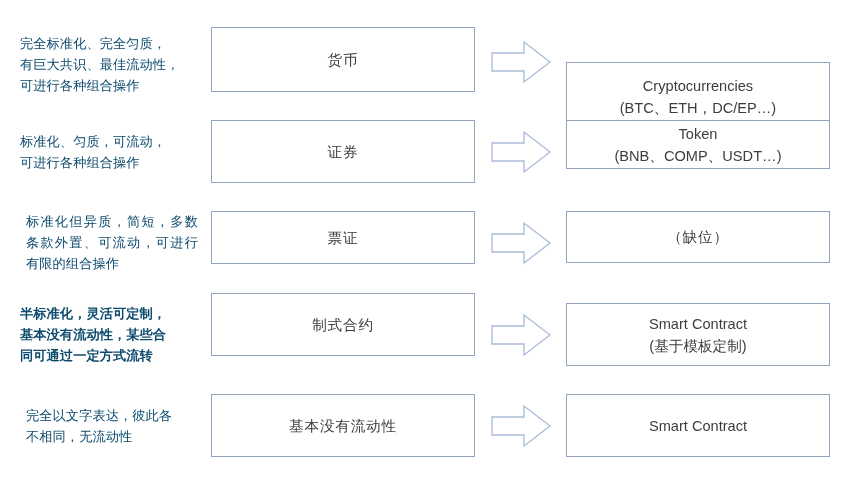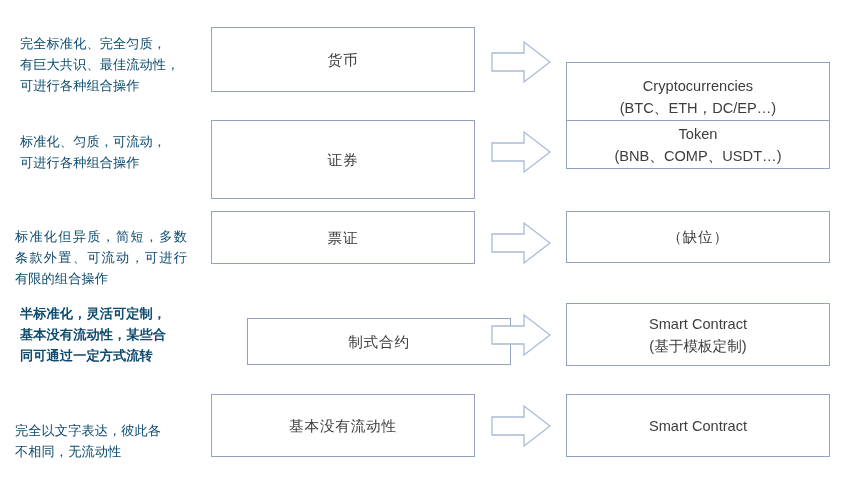--- a/index.html
+++ b/index.html
@@ -40,23 +40,22 @@
     line-height: 21px;
     letter-spacing: 0.1px;
     white-space: pre-line;
     text-align: left;
   }
   .desc.justify {
     text-align: justify;
     text-align-last: left;
   }
   .desc.indent {
-    left: 15px;
+    left: 26px;
     width: 172px;
-    margin-top: 15px;
   }
 
   
   .box {
     position: absolute;
     box-sizing: border-box;
     background: #ffffff;
     border: 1.2px solid #93a3bd;
     display: flex;
     align-items: center;
@@ -118,21 +117,21 @@
     <div class="box box-right" style="top:19px; height:70px;margin-top:43px;">
       <span class="box-text">Cryptocurrencies
 (BTC、ETH，DC/EP…)</span>
     </div>
   </div>
 
   <div class="row" style="top:0;">
     <div class="desc" style="top:131px;">标准化、匀质，可流动，
 可进行各种组合操作</div>
 
-    <div class="box box-mid" style="top:120px; height:79px;">
+    <div class="box box-mid" style="top:120px; height:63px;">
       <span class="box-text cjk">证券</span>
     </div>
 
     <div class="arrow" style="top:130px;">
       <svg viewBox="0 0 60 44" xmlns="http://www.w3.org/2000/svg">
         <polygon points="1,13 33,13 33,2 59,22 33,42 33,31 1,31" fill="#ffffff" stroke="#a9bad6" stroke-width="1.3" stroke-linejoin="miter"></polygon>
       </svg>
     </div>
 
     <div class="box box-right" style="top:120px; height:49px;">
@@ -157,21 +156,21 @@
     <div class="box box-right" style="top:211px; height:52px;">
       <span class="box-text cjk">（缺位）</span>
     </div>
   </div>
 
   <div class="row" style="top:0;">
     <div class="desc" style="top:303px;font-weight:bold;">半标准化，灵活可定制，
 基本没有流动性，某些合
 同可通过一定方式流转</div>
 
-    <div class="box box-mid" style="top:318px; height:47px;margin-left:36px;">
+    <div class="box box-mid" style="top:293px; height:63px;">
       <span class="box-text cjk">制式合约</span>
     </div>
 
     <div class="arrow" style="top:313px;">
       <svg viewBox="0 0 60 44" xmlns="http://www.w3.org/2000/svg">
         <polygon points="1,13 33,13 33,2 59,22 33,42 33,31 1,31" fill="#ffffff" stroke="#a9bad6" stroke-width="1.3" stroke-linejoin="miter"></polygon>
       </svg>
     </div>
 
     <div class="box box-right" style="top:303px; height:63px;">

